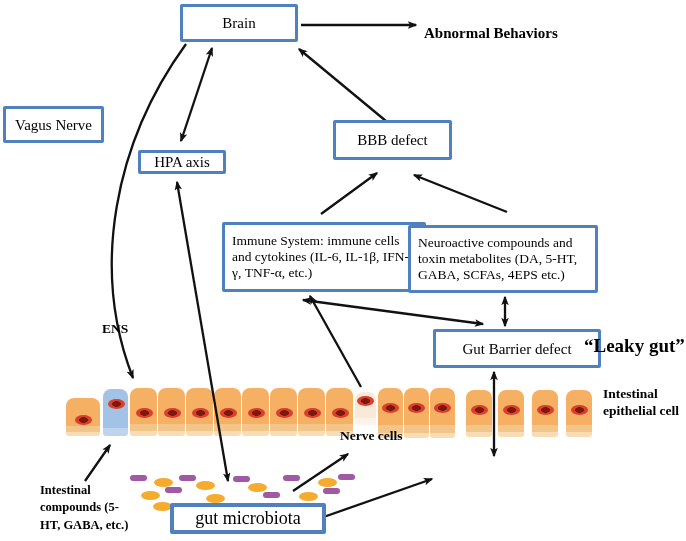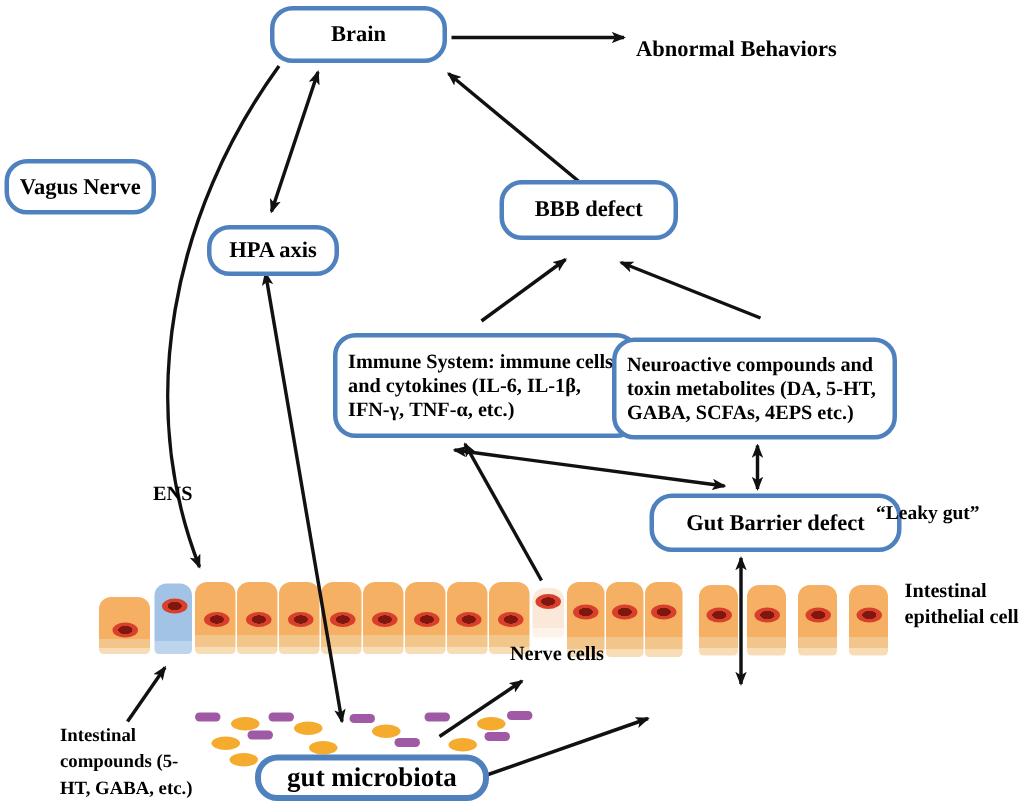--- a/index.html
+++ b/index.html
@@ -3,38 +3,38 @@
 <meta charset="utf-8">
 <style>
   html,body{margin:0;padding:0;background:#ffffff;}
   #canvas{
     position:relative;width:686px;height:541px;background:#ffffff;overflow:hidden;
     font-family:"Liberation Serif","DejaVu Serif",serif;color:#000;
   }
   
   .dbox{
     position:absolute;box-sizing:border-box;background:#fff;
-    border:3px solid #4e81bd;border-radius:15px;
+    border:3px solid #4e81bd;border-radius:2px;
     display:flex;align-items:center;justify-content:center;text-align:center;
-    font-weight:bold;line-height:1.2;
+    font-weight:normal;line-height:1.2;
   }
   .dbox.multi{justify-content:flex-start;text-align:left;padding:2px 7px;}
   .box-brain{left:180px;top:4px;width:118px;height:38px;font-size:15px;}
   .box-vagus{left:3px;top:106px;width:101px;height:37px;font-size:15px;}
-  .box-hpa{left:138px;top:150px;width:88px;height:34px;font-size:15px;}
+  .box-hpa{left:138px;top:150px;width:88px;height:24px;font-size:15px;}
   .box-bbb{left:333px;top:120px;width:119px;height:40px;font-size:15px;}
   .box-immune{left:222px;top:222px;width:204px;height:70px;font-size:13.5px;}
   .box-neuro{left:408px;top:225px;width:190px;height:68px;font-size:13.5px;}
   .box-gutbarrier{left:433px;top:329px;width:168px;height:39px;font-size:15px;}
   .box-microbiota{left:170px;top:503px;width:156px;height:31px;font-size:18px;border-width:4px;}
   
   .lbl{position:absolute;font-weight:bold;line-height:1.25;z-index:10;}
   .lbl-abnormal{left:424px;top:14px;font-size:15px;margin-top:10px;}
   .lbl-ens{left:102px;top:321px;font-size:13.5px;}
-  .lbl-leaky{left:584px;top:334px;font-size:13px;}
+  .lbl-leaky{left:584px;top:334px;font-size:19px;}
   .lbl-intestinal{left:603px;top:386px;width:84px;font-size:13.5px;}
   .lbl-immunecells{left:340px;top:428px;font-size:13.5px;}
   .lbl-neuroleft{left:40px;top:482px;font-size:12.5px;line-height:1.38;}
   .lbl-bottomright{left:443px;top:456px;font-size:12.5px;line-height:1.35;}
   .lbl .line{display:block;}
   
   #cell-layer,#microbe-layer{position:absolute;left:0;top:0;width:686px;height:541px;z-index:2;}
   .cell{position:absolute;border-radius:8px 8px 3px 3px;}
   .cell.orange{background:linear-gradient(180deg,#f5b063 0%,#f5b063 74%,#f2c68a 74%,#f2c68a 90%,#f8dcb6 90%,#f8dcb6 100%);}
   .cell.blue{background:linear-gradient(180deg,#a3c3e6 0%,#a3c3e6 82%,#bdd4ed 82%,#bdd4ed 100%);}

